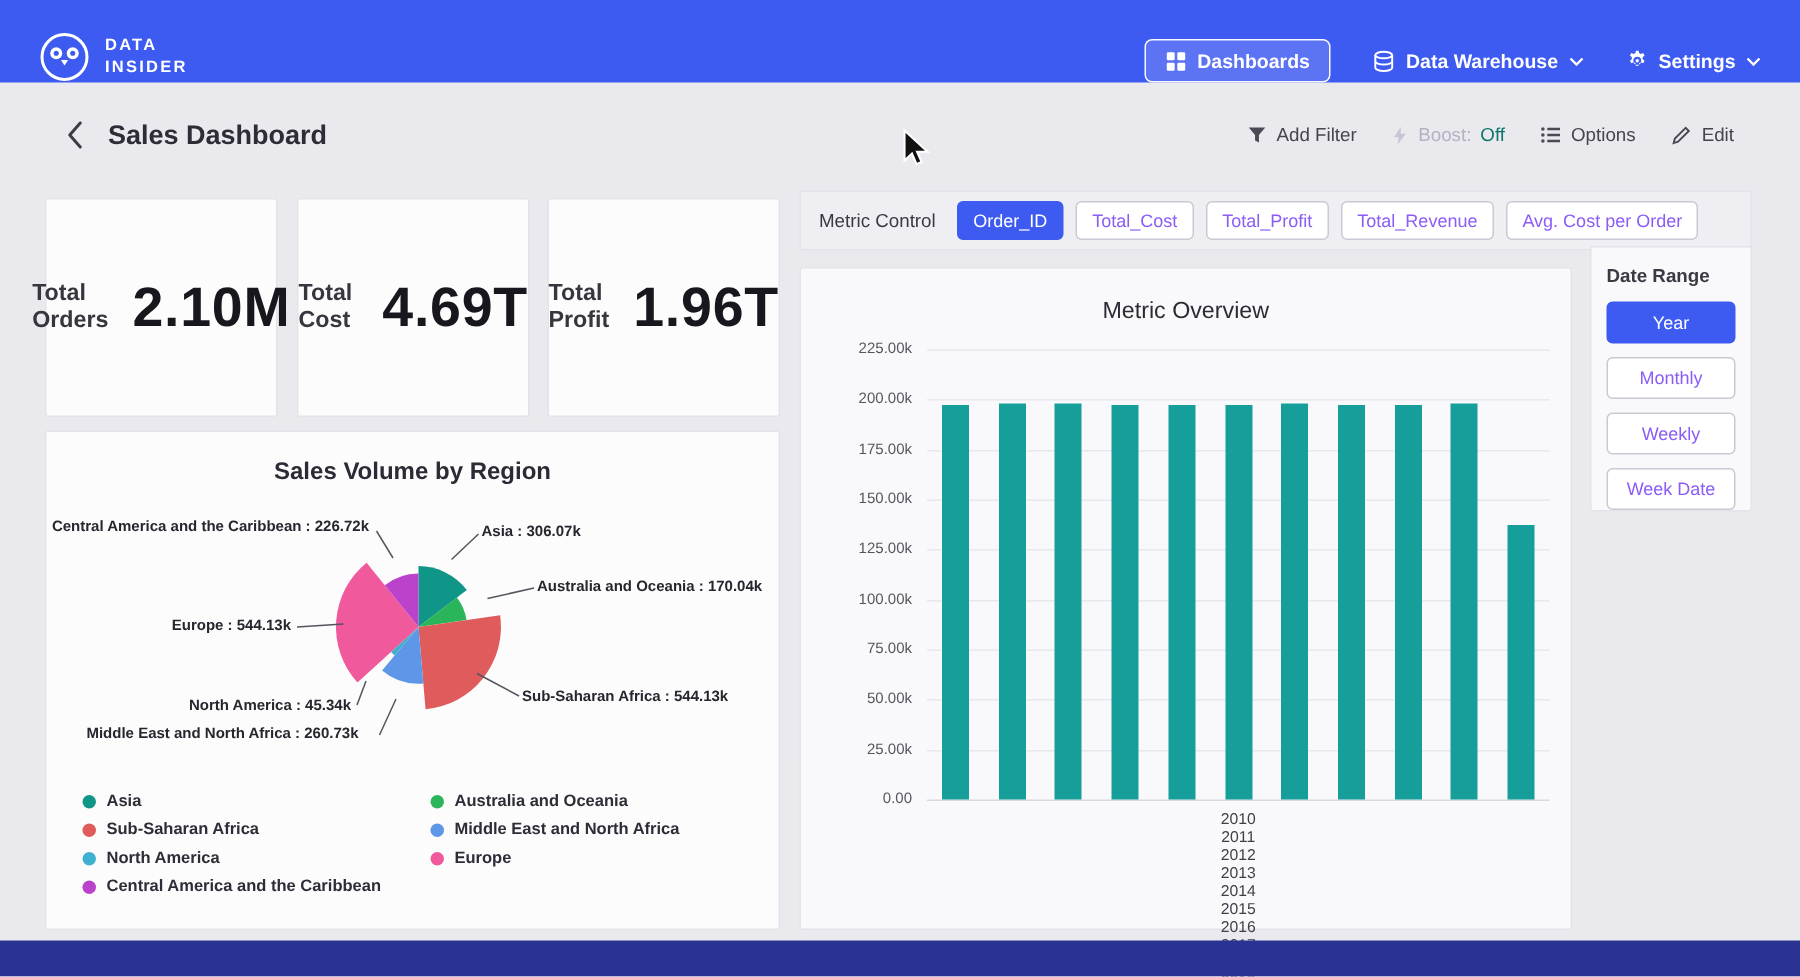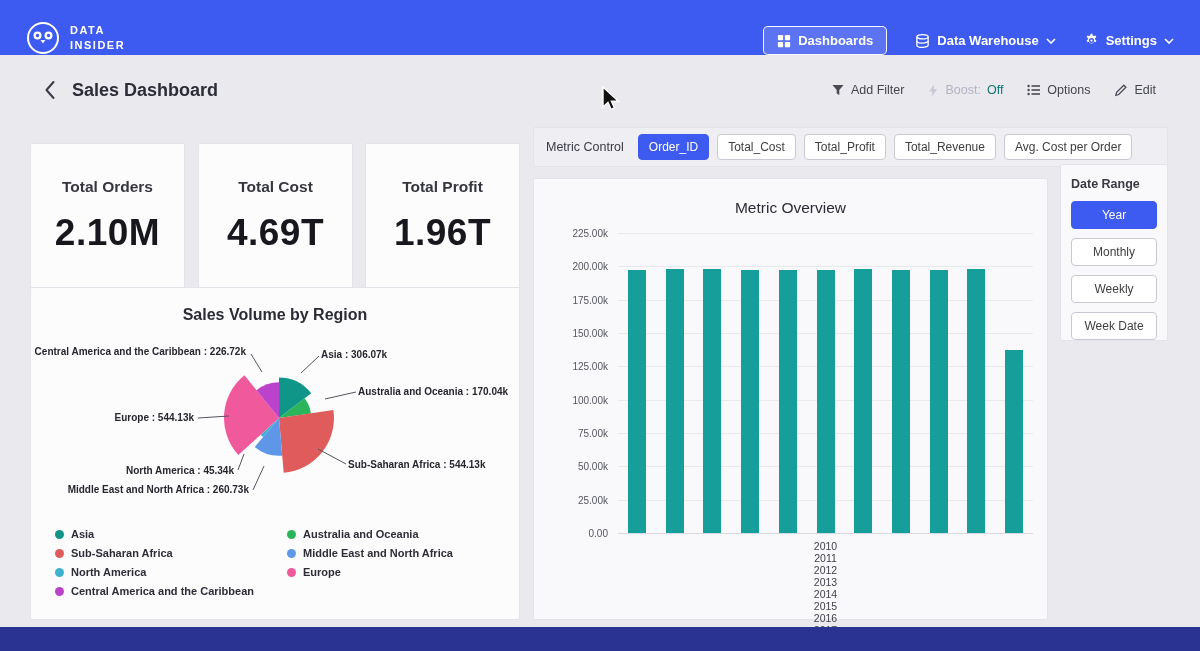--- a/index.html
+++ b/index.html
@@ -33,34 +33,34 @@
   .back-btn { display:flex; align-items:center; cursor:pointer; }
   .page-title { margin-left:16px; font-size:18px; font-weight:600; color:#2d2d38; }
   .header-actions { margin-left:auto; display:flex; align-items:center; gap:24px; }
   .h-action { display:flex; align-items:center; gap:6px; font-size:12.5px; color:#45454f; cursor:pointer; font-weight:500; }
   .boost-label { color:#b2b2c4; }
   .boost-state { color:#0f766e;text-align:center; }
   
   .card {
     position:absolute; background:#fcfcfd; border:1px solid #e3e3e9; border-radius:2px;
   }
-  .kpi { width:155px; height:146px; top:143px; display:flex; flex-direction:column;
+  .kpi { width:155px; height:146px; top:132px; display:flex; flex-direction:row;
          align-items:center; justify-content:center; gap:16px; }
   .kpi-label { font-size:15.5px; font-weight:600; color:#36363f; }
   .kpi-value { font-size:37px; font-weight:700; color:#17171d; letter-spacing:.5px; }
   
   .metric-strip {
     position:absolute; left:533px; top:127px; width:635px; height:40px;
     background:#efeff3; border:1px solid #e3e3e9; border-radius:2px;
     display:flex; align-items:center; padding:0 12px; gap:8px;
   }
   .metric-strip-label { font-size:12.5px; color:#3a3a44; margin-right:6px; }
   .btn {
     background:#fff; border:1px solid #c9c9d4; border-radius:4px;
-    padding:5px 10px; font-size:12px; color:#404040; cursor:pointer;
+    padding:5px 10px; font-size:12px; color:#8b5cf6; cursor:pointer;
     font-family:"Liberation Sans", sans-serif; white-space:nowrap;
   }
   .btn.active { background:#3d5af1; border-color:#3d5af1; color:#fff; }
   
   .chart-card { left:533px; top:178px; width:515px; height:442px; background:#f9f9fb; }
   .chart-title { text-align:center; margin-top:20px; font-size:15.5px; font-weight:500; color:#2b2b35; }
   .chart-region { display:flex; margin-top:16px; padding-left:24px; }
   .y-axis { width:54px; position:relative; height:300px; flex:none; }
   .ytick { position:absolute; right:4px; transform:translateY(-50%); font-size:10px; color:#55555f; }
   .plot-col { flex:1; margin-left:6px; margin-right:14px; display:flex; flex-direction:column; }
@@ -326,21 +326,21 @@
         <polyline points="207,138 213,122"></polyline>
         <polyline points="222,158 233,134"></polyline>
       </g>
     </svg>
     <div class="callout" style="right:273px; top:14px;">Central America and the Caribbean : 226.72k</div>
     <div class="callout" style="left:290px; top:17px;">Asia : 306.07k</div>
     <div class="callout" style="left:327px; top:54px;">Australia and Oceania : 170.04k</div>
     <div class="callout" style="right:325px; top:80px;">Europe : 544.13k</div>
     <div class="callout" style="left:317px; top:127px;">Sub-Saharan Africa : 544.13k</div>
     <div class="callout" style="right:285px; top:133px;">North America : 45.34k</div>
-    <div class="callout" style="right:270px; top:152px;">Middle East and North Africa : 260.73k</div>
+    <div class="callout" style="right:280px; top:152px;">Middle East and North Africa : 260.73k</div>
   </div>
   <div class="pie-legend">
       <div class="legend-item">
         <span class="dot" style="background: rgb(15, 150, 136);"></span>
         <span>Asia</span>
       </div>
       <div class="legend-item">
         <span class="dot" style="background: rgb(224, 92, 92);"></span>
         <span>Sub-Saharan Africa</span>
       </div>

